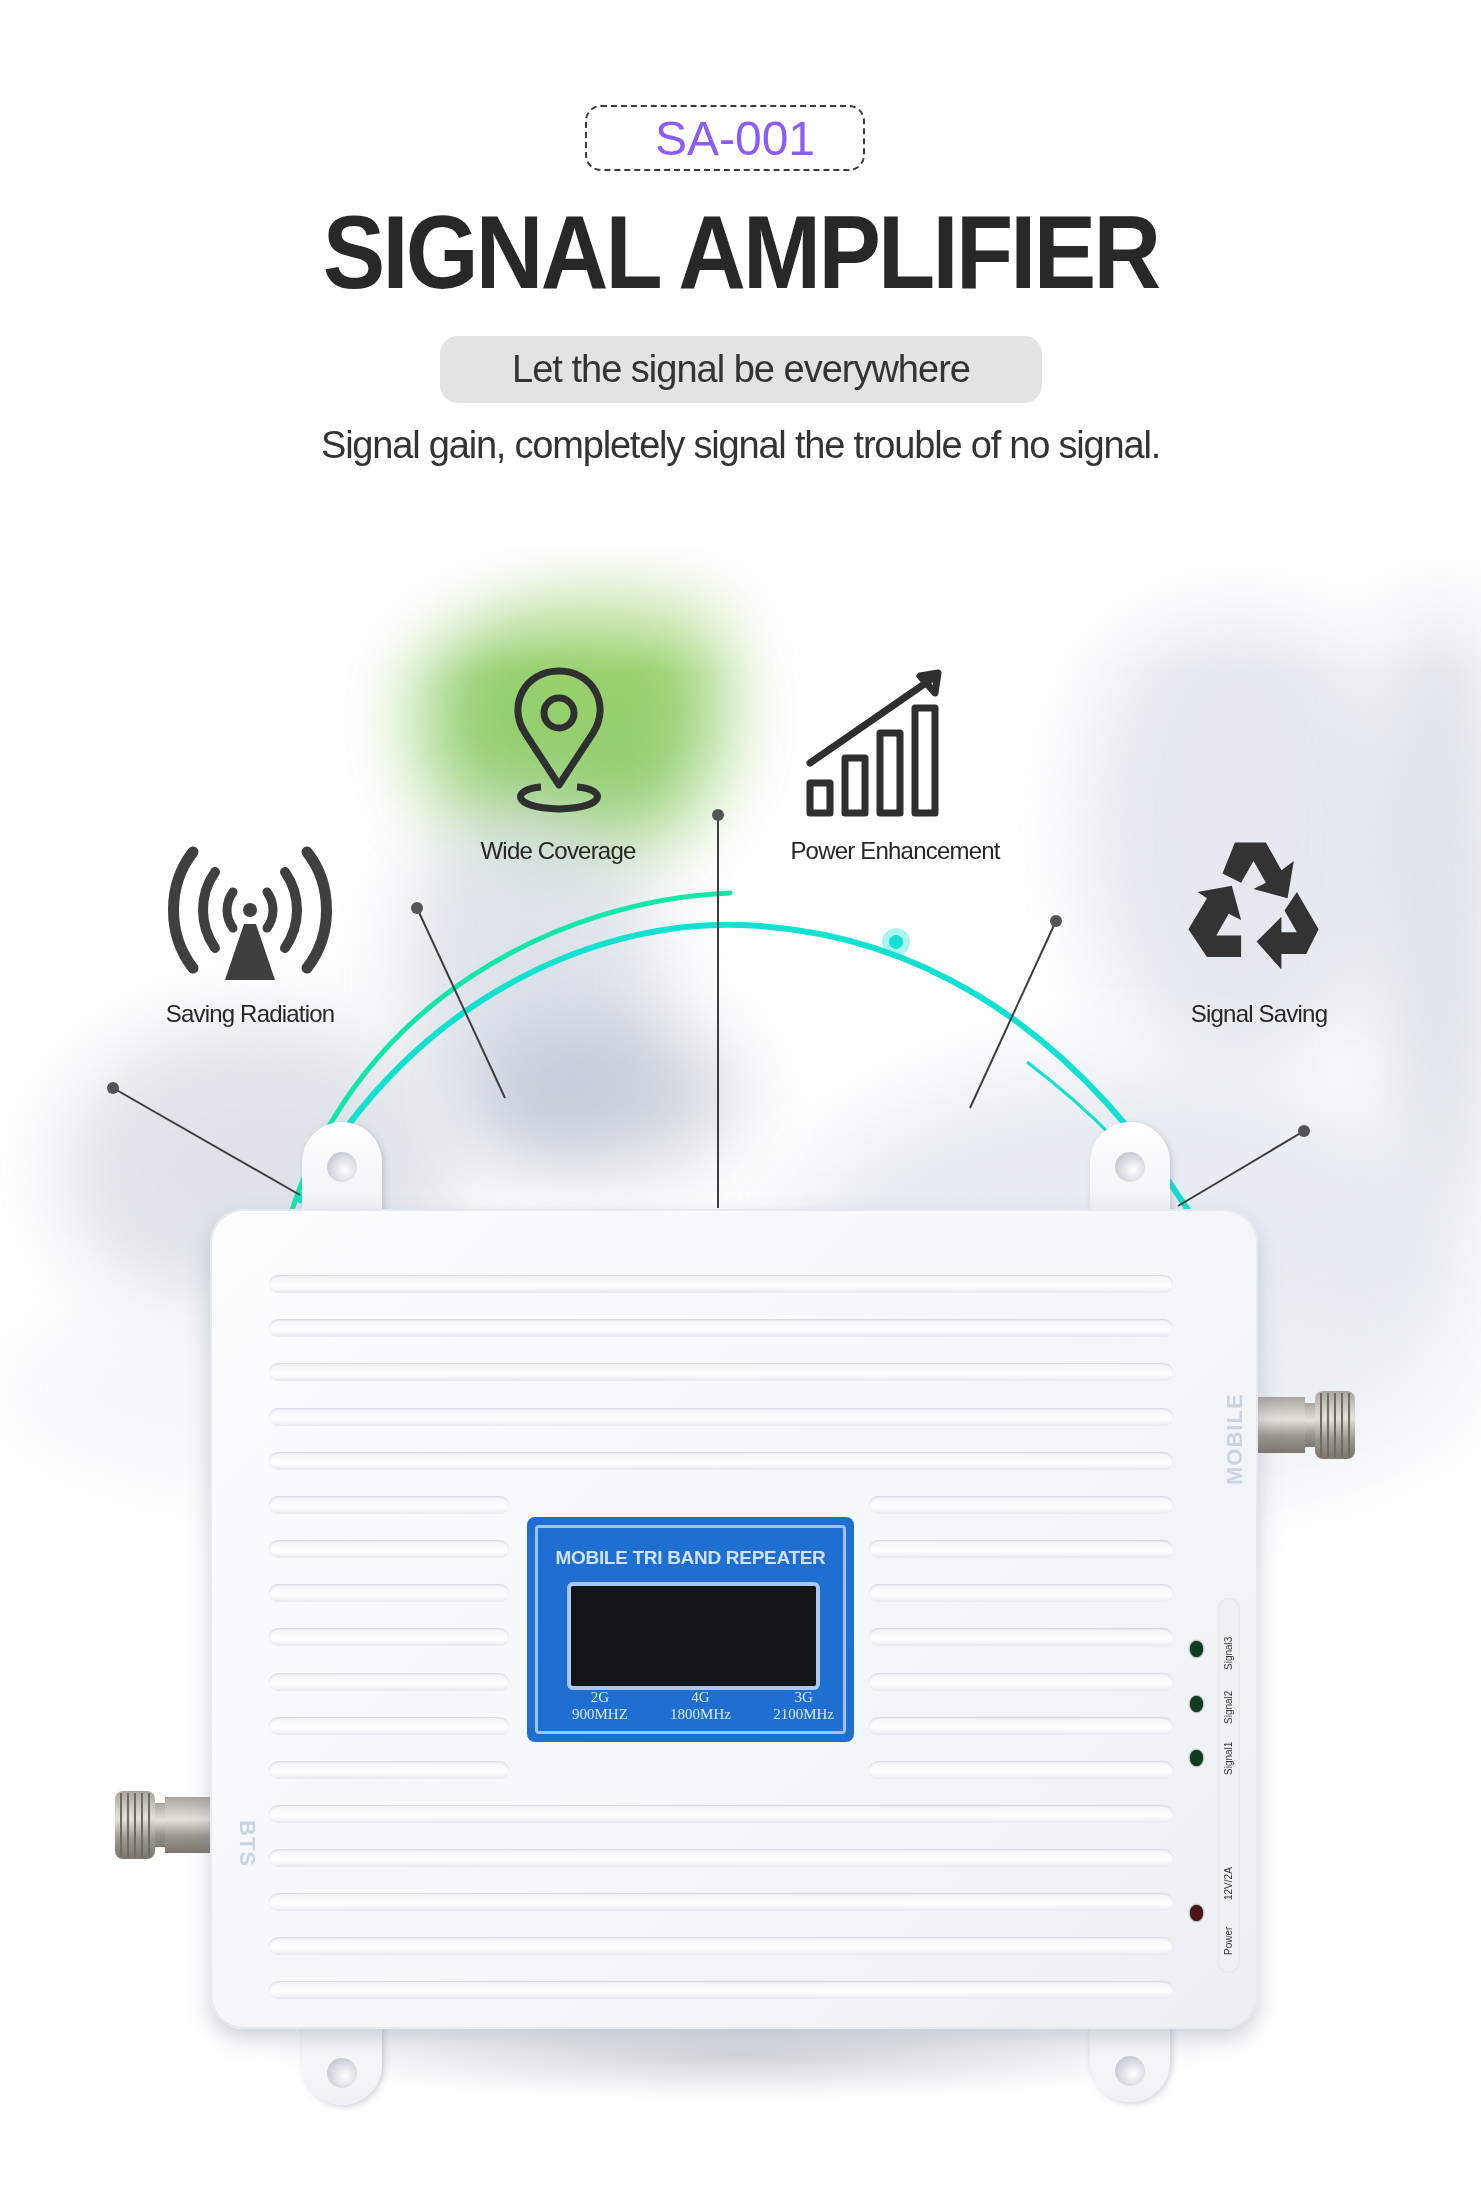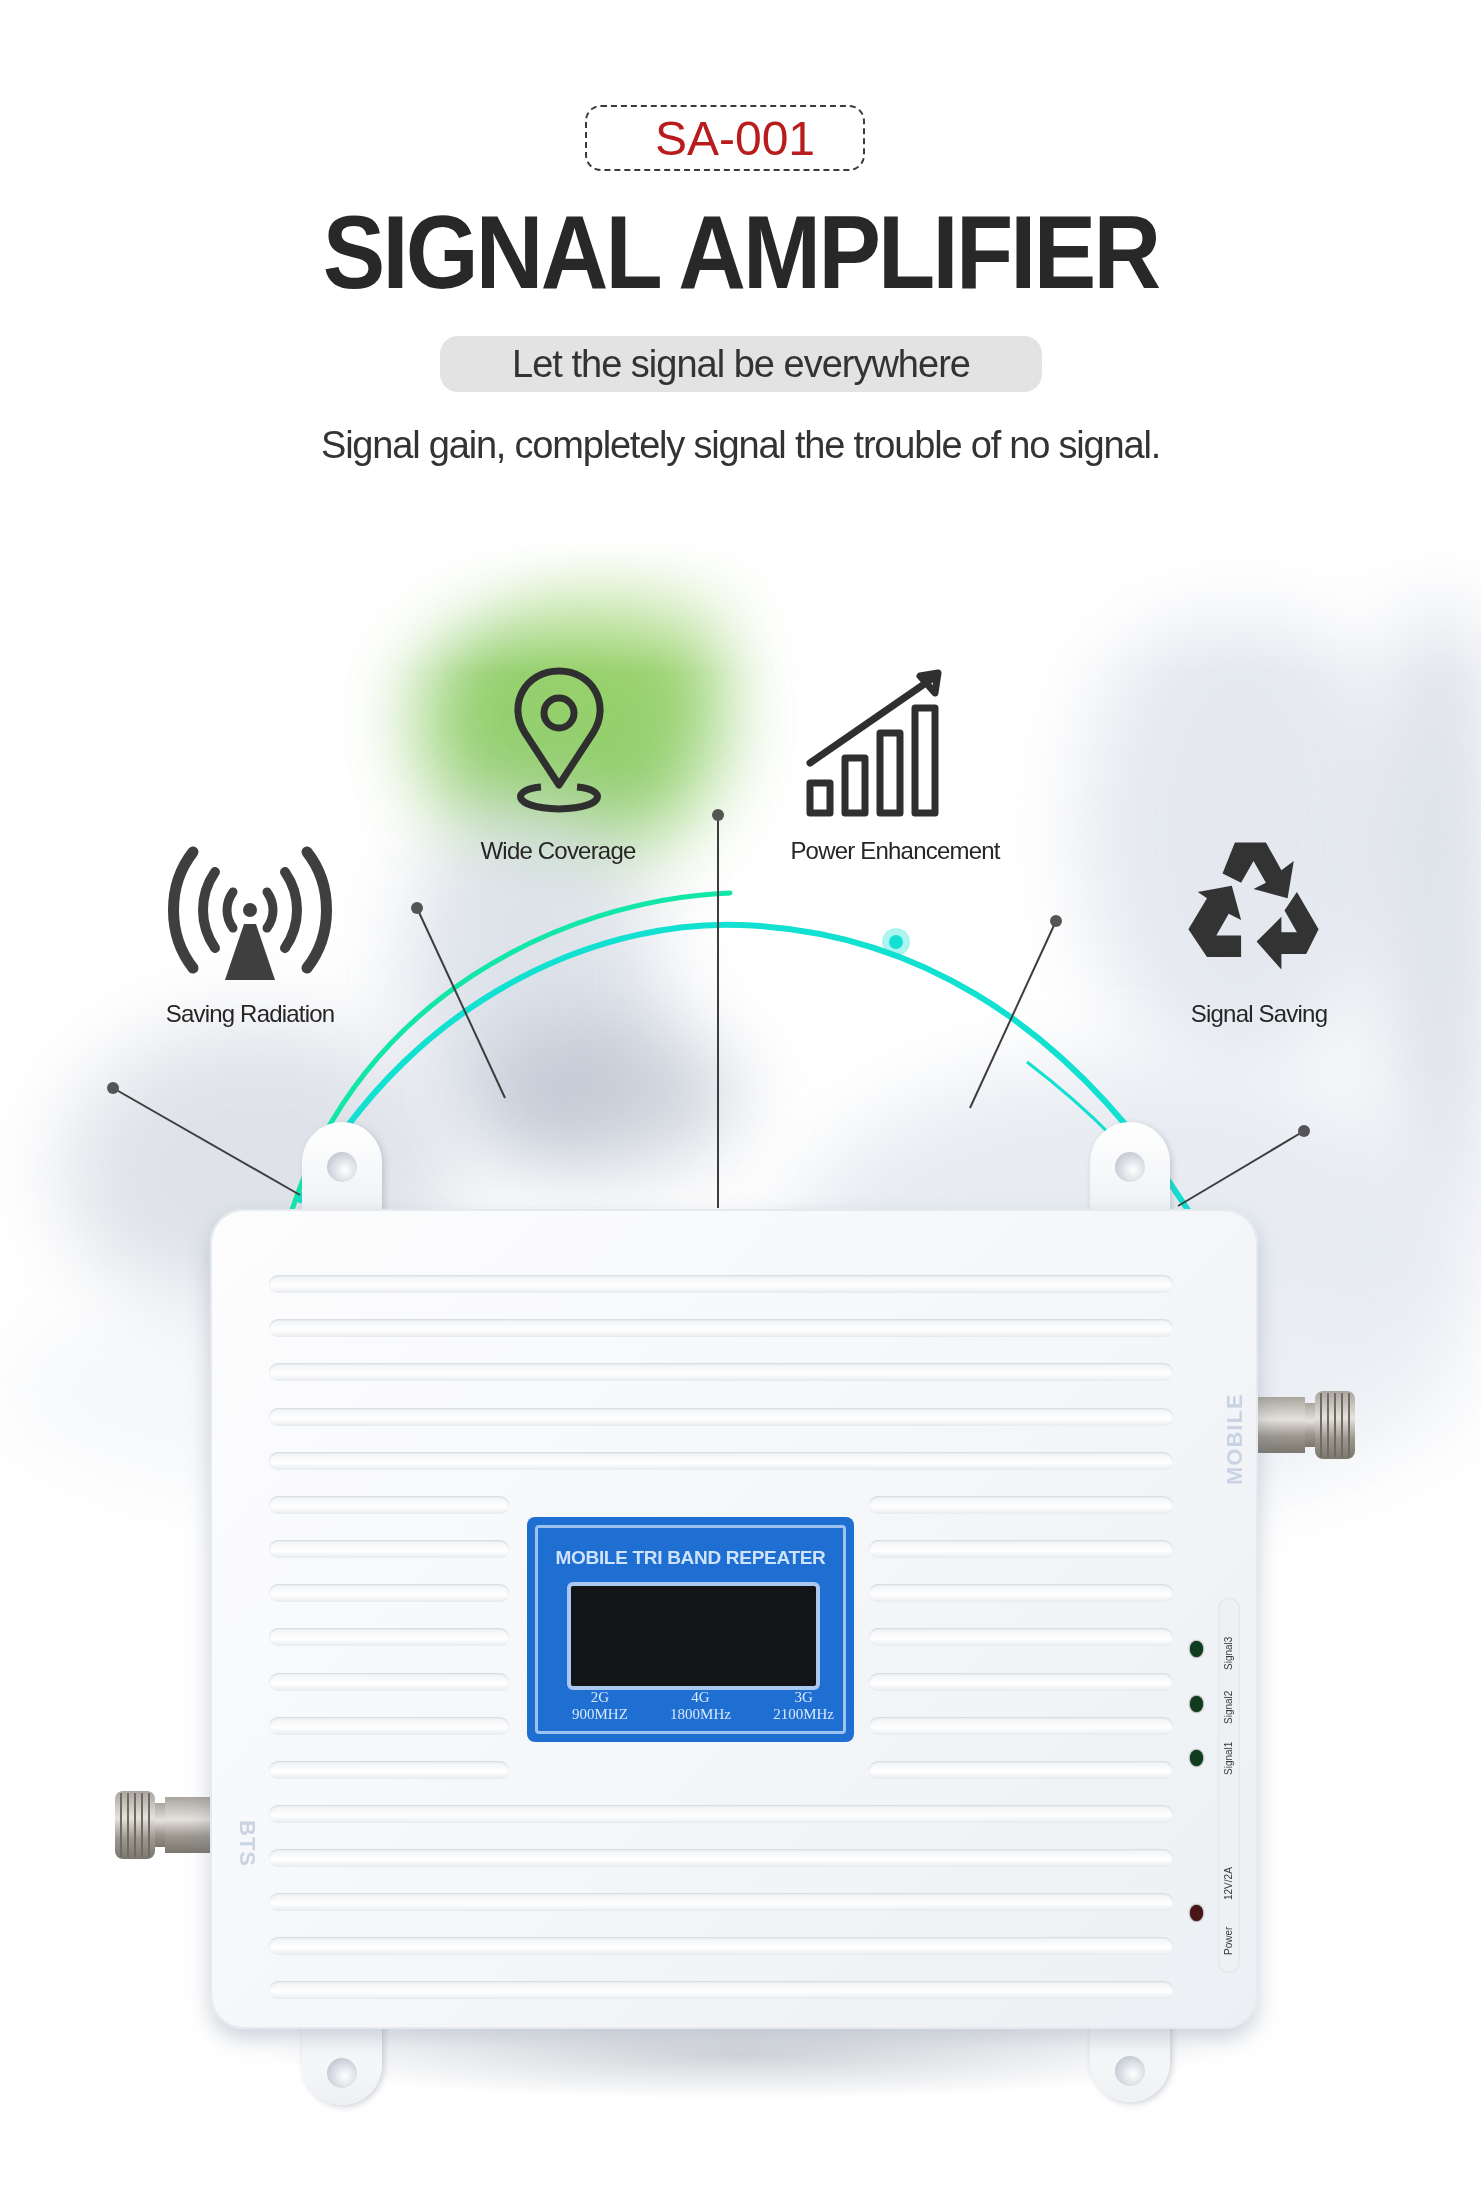--- a/index.html
+++ b/index.html
@@ -1,22 +1,22 @@
 <!DOCTYPE html>
 <html><head>
 <meta charset="utf-8">
 <style>
   html,body{margin:0;padding:0;}
   body{width:1481px;height:2200px;position:relative;overflow:hidden;background:#ffffff;font-family:"Liberation Sans",sans-serif;color:#2b2b2b;}
   .abs{position:absolute;}
   
   .model-badge{left:585px;top:105px;width:280px;height:66px;border:2px dashed #3a3a3a;border-radius:16px;box-sizing:border-box;display:flex;align-items:center;justify-content:center;}
-  .model-badge span{font-size:48px;color:#b91c1c;letter-spacing:0px;font-weight:400;padding-left:20px;}
+  .model-badge span{font-size:48px;color:#8b5cf6;letter-spacing:0px;font-weight:400;padding-left:20px;}
   .title{left:0;width:1481px;top:192px;text-align:center;font-size:104px;font-weight:700;color:#282828;letter-spacing:-3px;line-height:120px;transform:scaleX(0.9);}
-  .tagline{left:440px;top:336px;width:602px;height:56px;background:#e3e3e3;border-radius:18px;display:flex;align-items:center;justify-content:center;}
+  .tagline{left:440px;top:336px;width:602px;height:67px;background:#e3e3e3;border-radius:18px;display:flex;align-items:center;justify-content:center;}
   .tagline span{font-size:38px;color:#333;letter-spacing:-1px;}
   .subtitle{left:0;width:1481px;top:424px;text-align:center;font-size:38px;color:#333;letter-spacing:-1.2px;}
   
   .scene{left:0;top:540px;width:1481px;height:1660px;overflow:hidden;}
   .bg-white-fade{left:0;top:0;width:1481px;height:1660px;background:linear-gradient(to bottom,#ffffff 0%,rgba(255,255,255,0) 8%);}
   .blob{position:absolute;border-radius:50%;filter:blur(40px);}
   .feature-label{position:absolute;font-size:24px;color:#262626;letter-spacing:-0.8px;white-space:nowrap;transform:translateX(-50%);}
   .icon{position:absolute;}
   
   .device-shadow{left:260px;top:2010px;width:960px;height:90px;background:radial-gradient(ellipse at center,rgba(120,130,145,0.35) 0%,rgba(255,255,255,0) 70%);}

